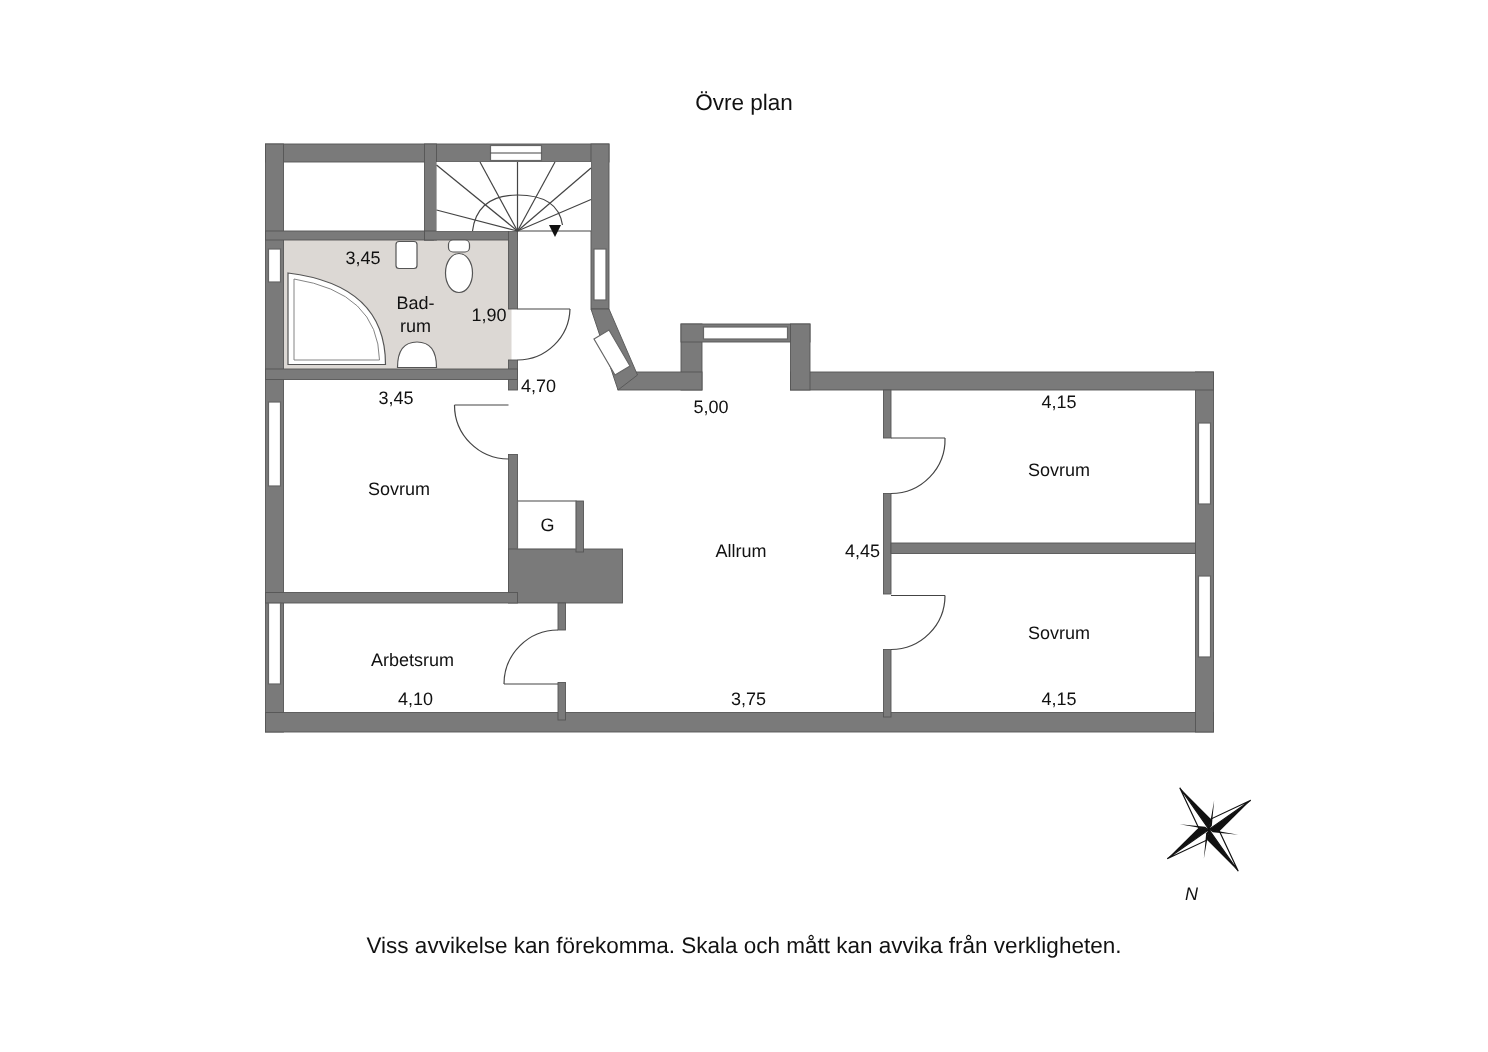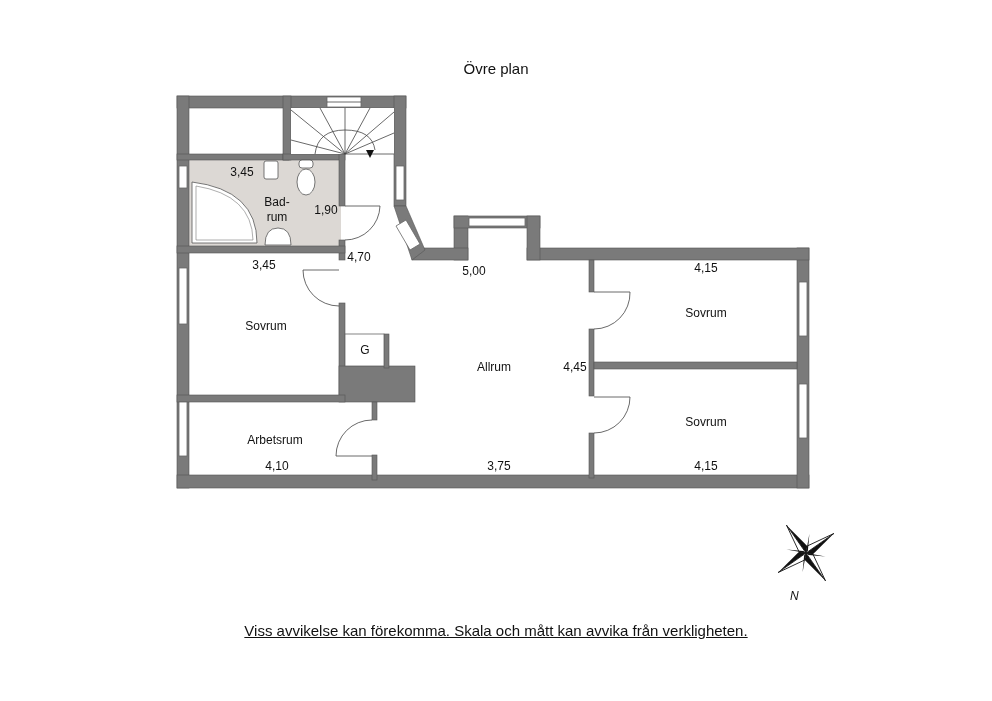--- a/index.html
+++ b/index.html
@@ -1,18 +1,18 @@
 <!DOCTYPE html>
 <html><head>
 <meta charset="utf-8">
 <style>
   html, body { margin:0; padding:0; background:#ffffff; }
   body { width:992px; height:701px; position:relative; overflow:hidden; font-family:"Liberation Sans", sans-serif; color:#111; }
   .title { position:absolute; left:0; width:992px; top:60px; text-align:center; font-size:15px; }
-  .disclaimer { position:absolute; left:0; width:992px; top:622px; text-align:center; font-size:15px;text-decoration:underline; }
+  .disclaimer { position:absolute; left:0; width:992px; top:622px; text-align:center; font-size:15px; }
   svg.plan { position:absolute; left:0; top:0; }
   .lbl { font-family:"Liberation Sans", sans-serif; font-size:12px; fill:#111; }
   .wall { fill:#7a7a7a; stroke:#555; stroke-width:0.6; }
   .win { fill:#fff; stroke:#666; stroke-width:0.8; }
   .thin { stroke:#444; stroke-width:0.8; fill:none; }
 </style>
 </head>
 <body>
 
 <div class="title">Övre plan</div>

